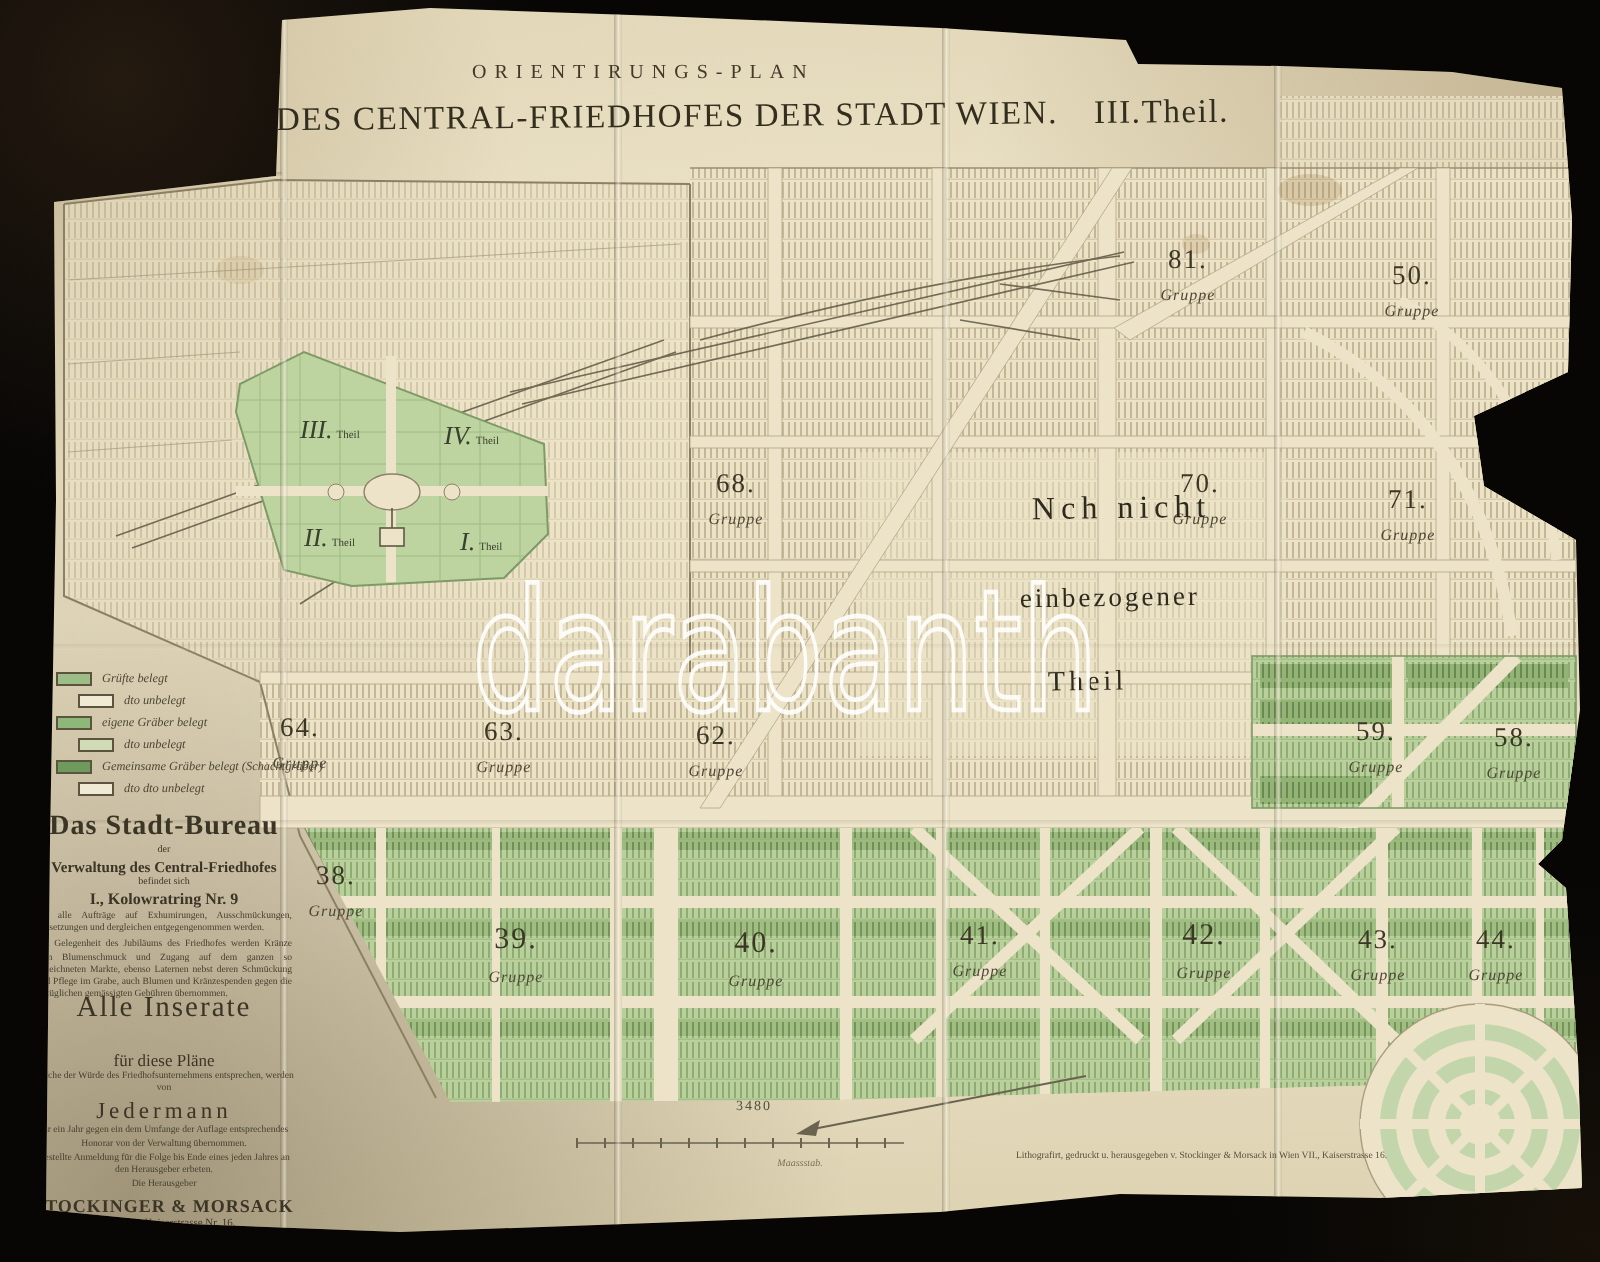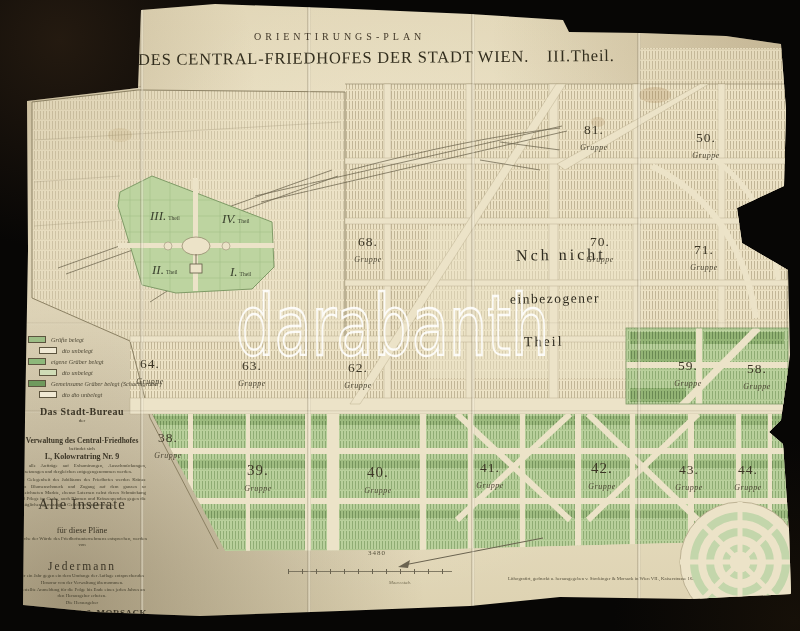--- a/index.html
+++ b/index.html
@@ -15,21 +15,21 @@
       radial-gradient(circle at 8% 95%, rgba(60,45,25,.38), rgba(0,0,0,0) 38%),
       radial-gradient(circle at 98% 8%, rgba(115,90,50,.28), rgba(0,0,0,0) 30%),
       radial-gradient(circle at 2% 12%, rgba(110,88,50,.25), rgba(0,0,0,0) 25%),
       radial-gradient(circle at 50% 45%, rgba(255,252,238,.22), rgba(0,0,0,0) 60%),
       linear-gradient(180deg,#e2d7b8 0%,#ebe1c4 28%,#e9dfc2 70%,#dcd1b0 100%);}
   svg.map-art{position:absolute;inset:0;}
   .fold{position:absolute;pointer-events:none;}
   .fold-v{top:0;bottom:0;width:4px;background:linear-gradient(90deg,rgba(74,60,35,.28) 0%,rgba(252,248,232,.45) 55%,rgba(74,60,35,.10) 100%);}
   .fold-h{height:3px;background:linear-gradient(180deg,rgba(80,65,40,.25),rgba(250,246,230,.35));}
 
-  .title-over{position:absolute;left:254px;top:31px;width:160px;text-align:right;
+  .title-over{position:absolute;left:236px;top:31px;width:160px;text-align:right;
     font-size:10px;letter-spacing:4px;color:#43392a;white-space:nowrap;}
   .title-main{position:absolute;left:138px;top:48px;width:470px;display:flex;gap:18px;
     font-size:16.5px;letter-spacing:.8px;color:#332e1e;white-space:nowrap;transform:rotate(-.5deg);}
 
   .glabel{position:absolute;transform:translate(-50%,0);text-align:center;color:#3c3626;}
   .gnum{font-size:13.5px;letter-spacing:1px;}
   .glabel.big .gnum{font-size:15px;}
   .gword{font-style:italic;font-size:8px;color:#4e4836;margin-top:5px;letter-spacing:.5px;}
   .plabel{position:absolute;color:#39402d;white-space:nowrap;}
   .prn{font-size:13px;font-style:italic;}
@@ -41,31 +41,31 @@
 
   .legend{position:absolute;left:28px;top:336px;}
   .lrow{display:flex;align-items:center;gap:5px;margin-bottom:4px;}
   .lrow.ind{margin-left:11px;}
   .sw{width:18px;height:7px;border:1px solid #5c543e;box-sizing:border-box;flex:0 0 auto;}
   .c0{background:#9cbd85}.c1{background:#f0e9d4}.c2{background:#8db87a}
   .c3{background:#cfdcb6}.c4{background:#6f9a5d}.c5{background:#f0e9d4}
   .ltext{font-style:italic;font-size:6.2px;color:#4c4634;white-space:nowrap;}
 
   .bureau{position:absolute;left:18px;top:406px;width:128px;text-align:center;color:#3b3526;}
-  .bureau .h1{font-size:10px;font-weight:bold;letter-spacing:.5px;}
+  .bureau .h1{font-size:14px;font-weight:bold;letter-spacing:.5px;}
   .bureau .t{font-size:5px;margin-top:1px;}
-  .bureau .h2{font-size:7.5px;font-weight:bold;margin-top:13px;white-space:nowrap;}
+  .bureau .h2{font-size:7.5px;font-weight:bold;margin-top:1px;white-space:nowrap;}
   .bureau .h3{font-size:8px;font-weight:bold;margin-top:1px;}
   .bureau .p{font-size:4.8px;line-height:1.3;text-align:justify;margin-top:2px;color:#45402f;}
 
   .inserate{position:absolute;left:16px;top:496px;width:132px;text-align:center;color:#3b3526;}
   .inserate .h1{font-size:14.5px;letter-spacing:1px;}
   .inserate .h2{font-size:8.5px;margin-top:12px;}
   .inserate .t{font-size:4.8px;line-height:1.3;margin-top:1px;color:#45402f;}
-  .inserate .jd{font-size:11.5px;letter-spacing:2px;margin-top:12px;}
+  .inserate .jd{font-size:11.5px;letter-spacing:2px;margin-top:2px;}
   .inserate .pub{font-size:9px;font-weight:bold;letter-spacing:.5px;margin-top:1px;white-space:nowrap;}
   .inserate .adr{font-size:5.5px;margin-top:1px;}
   .inserate .b{font-size:5.5px;font-weight:bold;white-space:nowrap;}
 
   .scale-value{position:absolute;left:368px;top:549px;font-size:7px;letter-spacing:1px;color:#55503c;}
   .scale-caption{position:absolute;left:330px;top:580px;width:140px;text-align:center;
     font-style:italic;font-size:5px;color:#7a7258;}
   .imprint{position:absolute;left:508px;top:576px;width:285px;font-size:4.8px;
     color:#56503c;white-space:nowrap;}
 

